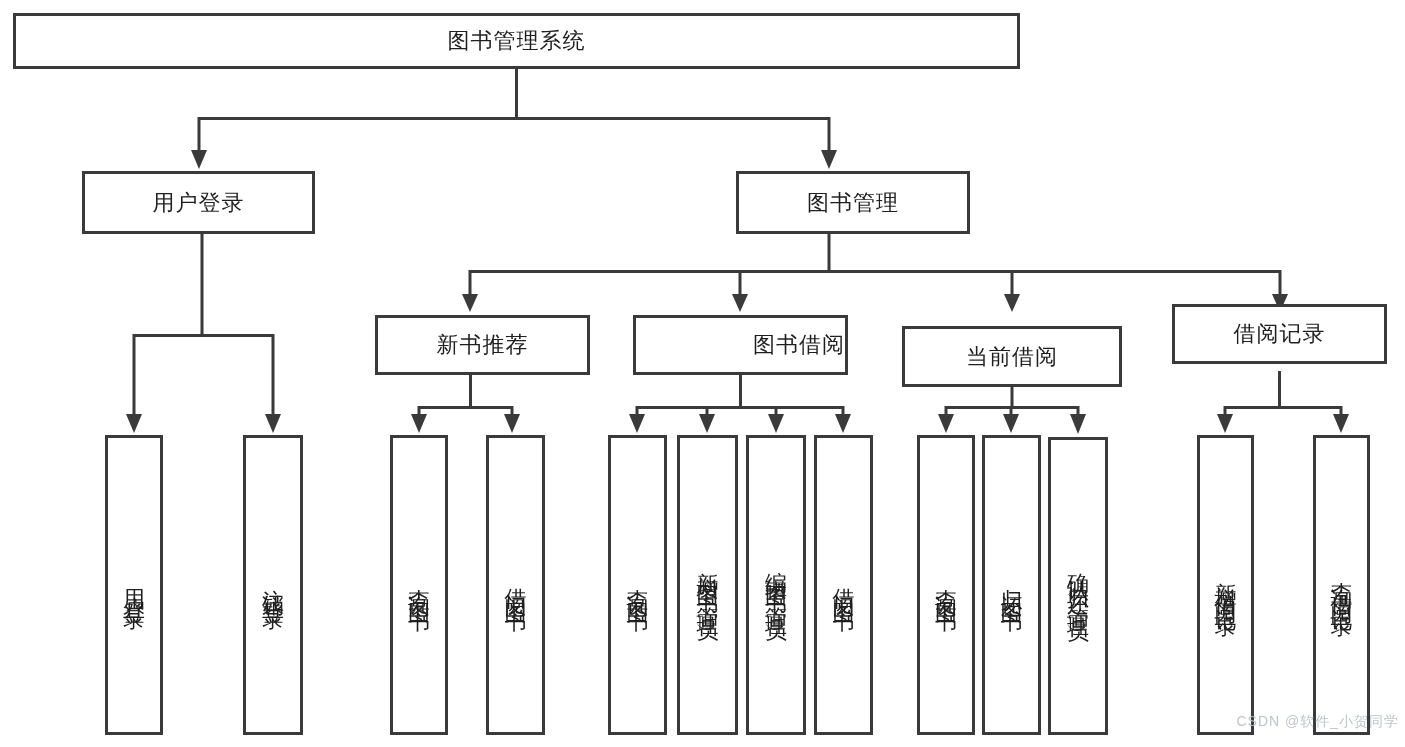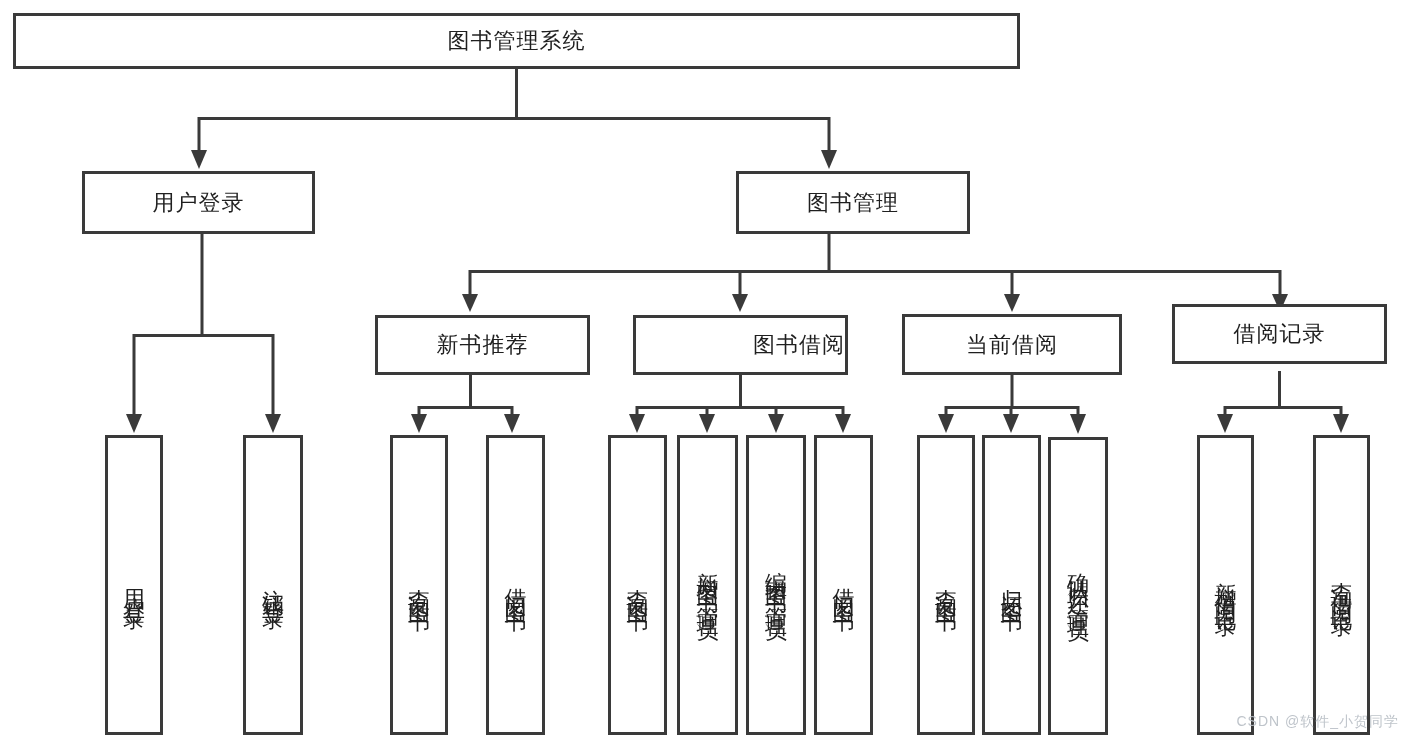--- a/index.html
+++ b/index.html
@@ -136,21 +136,21 @@
   <div class="hbox" style="left:712px; top:171px; width:234px; height:63px;margin-left:24px;">
     <span>图书管理</span>
   </div>
 
   <div class="hbox" style="left:375px; top:315px; width:215px; height:60px;">
     <span>新书推荐</span>
   </div>
   <div class="hbox" style="left:633px; top:315px; width:215px; height:60px;justify-content:flex-end;">
     <span>图书借阅</span>
   </div>
-  <div class="hbox" style="left:902px; top:314px; width:220px; height:61px;">
+  <div class="hbox" style="left:902px; top:326px; width:220px; height:61px;">
     <span>当前借阅</span>
   </div>
   <div class="hbox" style="left:1172px; top:304px; width:215px; height:60px;">
     <span>借阅记录</span>
   </div>
 
   <div class="vbox" style="left:105px; width:58px;">
     <span class="vtext">用户登录</span>
   </div>
   <div class="vbox" style="left:243px; width:60px;">

